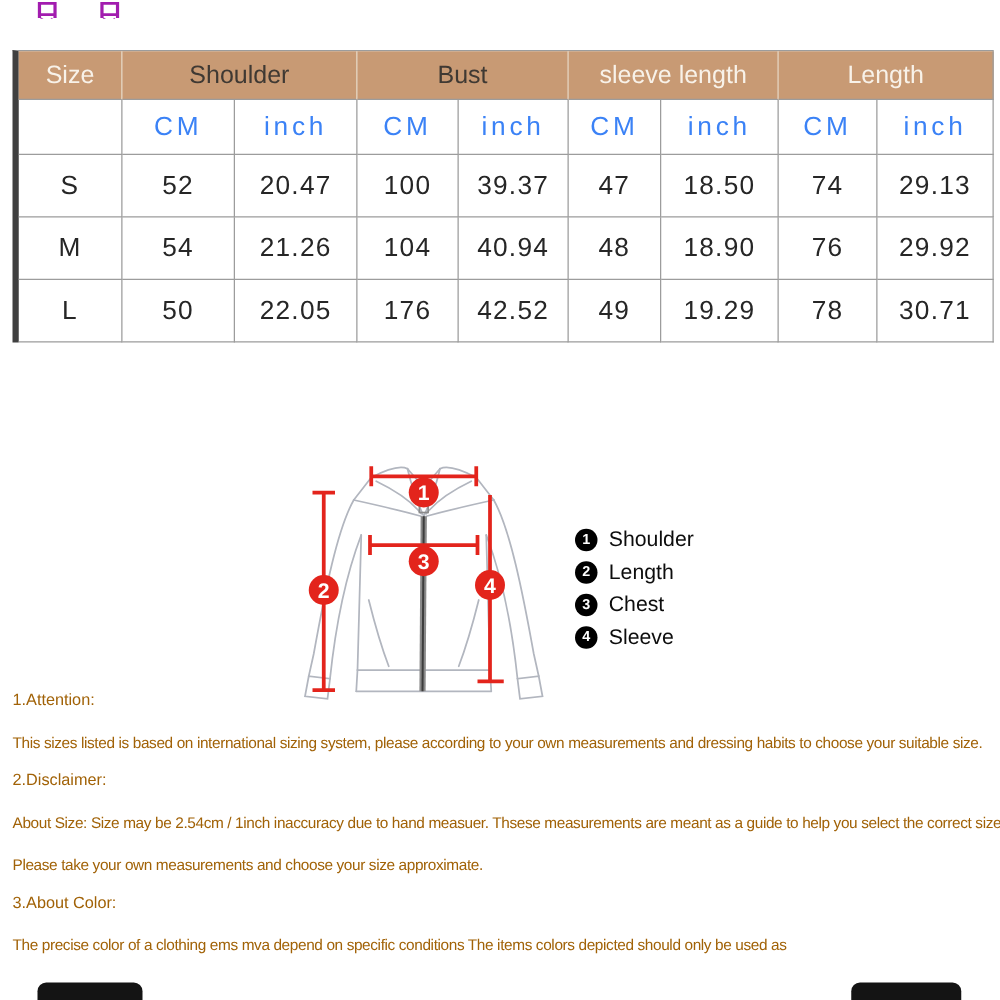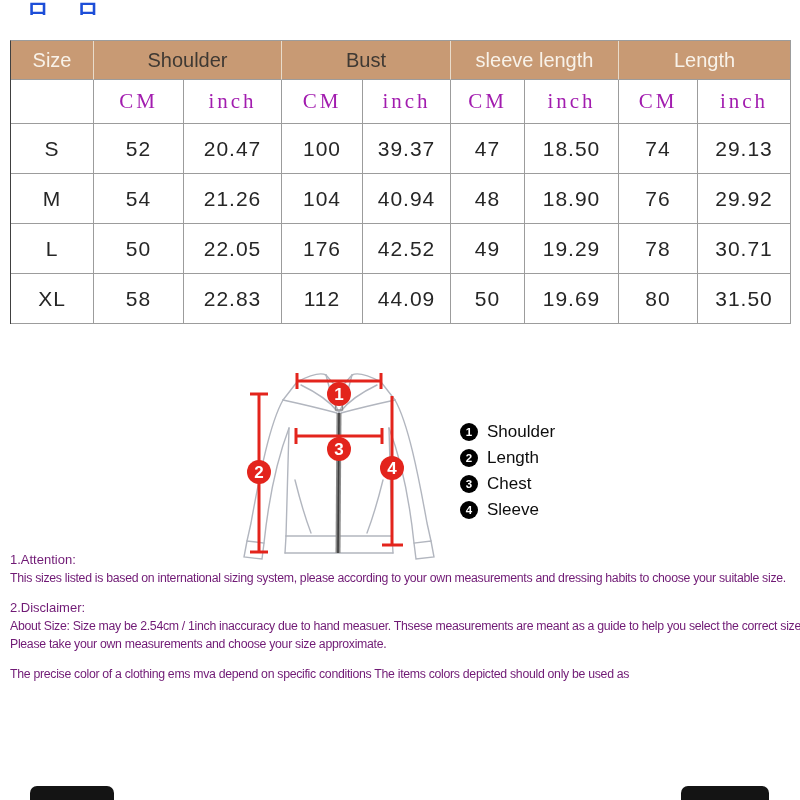--- a/index.html
+++ b/index.html
@@ -2,56 +2,56 @@
 <html><head>
 <meta charset="utf-8">
 <style>
   * { margin:0; padding:0; box-sizing:border-box; }
   html,body { background:#ffffff; }
   body { font-family:"Liberation Sans", sans-serif; }
   #page { position:relative; width:800px; height:800px; background:#fff; overflow:hidden; }
 
   
   .top-marks { position:absolute; left:26px; top:0; height:15px; overflow:hidden;
-               color:#1d4ed8; font-size:24px; font-weight:700; letter-spacing:26px; }
+               color:#a21caf; font-size:24px; font-weight:700; letter-spacing:26px; }
   .top-marks span { display:inline-block; margin-top:-12px; }
 
   
   .tablewrap { position:absolute; left:10px; top:40px; width:780px; }
   table { width:780px; border-collapse:separate; border-spacing:0; table-layout:fixed;
-          border-top:1px solid #9c9c9c; border-left:1px solid #404040; }
+          border-top:1px solid #9c9c9c; border-left:5px solid #404040; }
   th, td { border-right:1px solid #9c9c9c; border-bottom:1px solid #9c9c9c;
            text-align:center; vertical-align:middle; }
   tr.grouprow { height:39px; }
   tr.unitrow  { height:44px; }
   tbody tr    { height:50px; }
   .hd { background:#c89a74; font-size:20px; font-weight:400; }
   .hd.light { color:#f8f2e9; }
   .hd.dark  { color:#3f3933; }
   .hd + .hd { border-left:0; }
   tr.grouprow .hd { border-right:1px solid #e9dccb; }
   tr.grouprow .hd:last-child { border-right:1px solid #9c9c9c; }
-  .unit { font-size:21px; font-weight:500; color:#a21caf; letter-spacing:3px;font-family:Liberation Serif, serif; }
+  .unit { font-size:21px; font-weight:500; color:#3b82f6; letter-spacing:3px; }
   td.val, td.sz { font-size:21px; color:#262626; letter-spacing:1px; }
 
   
   .diagram { position:absolute; left:228px; top:366px; }
 
   
   .legend { position:absolute; left:460px; top:423px; }
   .legend-item { display:flex; align-items:center; height:18px; margin-bottom:8px; }
   .lg-circle { width:18px; height:18px; border-radius:50%; background:#000;
                color:#fff; font-size:11.5px; font-weight:700; line-height:18px;
                text-align:center; flex:0 0 18px; }
   .lg-label { margin-left:9px; font-size:17px; font-weight:500; color:#0d0d0d; }
 
   
-  .notes { position:absolute; left:10px; top:551px; width:790px; color:#701a75; }
+  .notes { position:absolute; left:10px; top:551px; width:790px; color:#a16207; }
   .notes .heading { font-size:13px; line-height:18px; white-space:nowrap; }
-  .notes .line    { font-size:12.3px; line-height:18px; letter-spacing:-0.3px; white-space:nowrap; }
+  .notes .line    { font-size:12.3px; line-height:18px; letter-spacing:-0.3px; white-space:nowrap;margin-top:16px; }
   .notes .block   { margin-bottom:12px; }
 
   
   .pill { position:absolute; background:#141414; height:14px; top:786px;
           border-radius:7px 7px 0 0; }
   .pill.left  { left:30px;  width:84px; }
   .pill.right { left:681px; width:88px; }
 </style>
 </head>
 <body>
@@ -120,31 +120,20 @@
           <td class="sz">L</td>
           <td class="val">50</td>
           <td class="val">22.05</td>
           <td class="val">176</td>
           <td class="val">42.52</td>
           <td class="val">49</td>
           <td class="val">19.29</td>
           <td class="val">78</td>
           <td class="val">30.71</td>
         </tr>
-        <tr>
-          <td class="sz">XL</td>
-          <td class="val">58</td>
-          <td class="val">22.83</td>
-          <td class="val">112</td>
-          <td class="val">44.09</td>
-          <td class="val">50</td>
-          <td class="val">19.69</td>
-          <td class="val">80</td>
-          <td class="val">31.50</td>
-        </tr>
       </tbody>
     </table>
   </div>
 
   <svg class="diagram" width="224" height="204" viewBox="228 366 224 204" xmlns="http://www.w3.org/2000/svg">
 
     <g stroke="#b2b6bf" stroke-width="1.4" fill="none" stroke-linecap="round">
 
       <path d="M297,382 Q318,371 326,375"></path>
       <path d="M381,382 Q360,371 352,375"></path>
@@ -232,20 +221,21 @@
     <div class="block">
       <div class="heading">1.Attention:</div>
       <div class="line">This sizes listed is based on international sizing system, please according to your own measurements and dressing habits to choose your suitable size.</div>
     </div>
     <div class="block">
       <div class="heading">2.Disclaimer:</div>
       <div class="line">About Size: Size may be 2.54cm / 1inch inaccuracy due to hand measuer. Thsese measurements are meant as a guide to help you select the correct size.</div>
       <div class="line">Please take your own measurements and choose your size approximate.</div>
     </div>
     <div class="block">
+      <div class="heading">3.About Color:</div>
       <div class="line">The precise color of a clothing ems mva depend on specific conditions The items colors depicted should only be used as</div>
     </div>
   </div>
 
   <div class="pill left"></div>
   <div class="pill right"></div>
 
 </div>
 
 </body></html>

